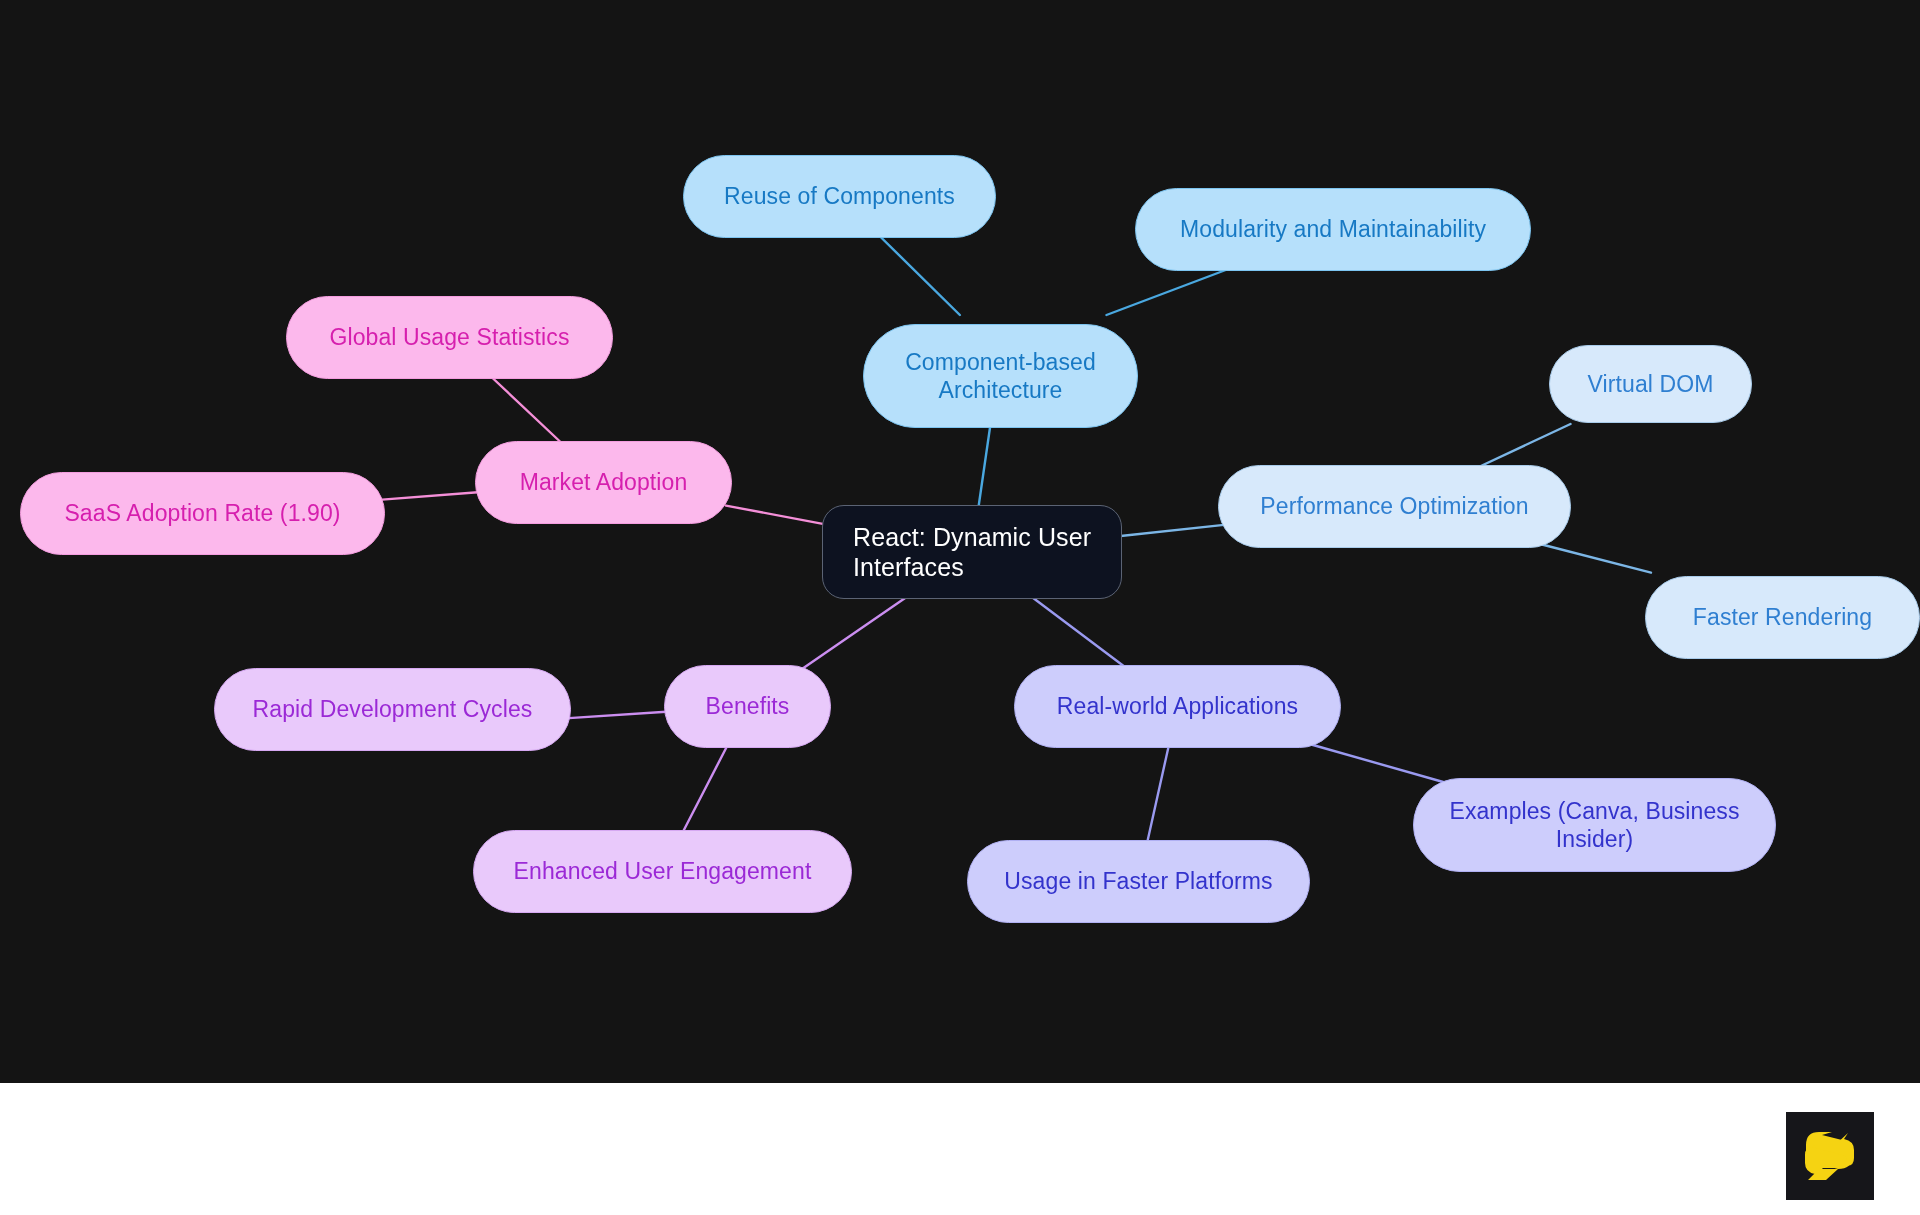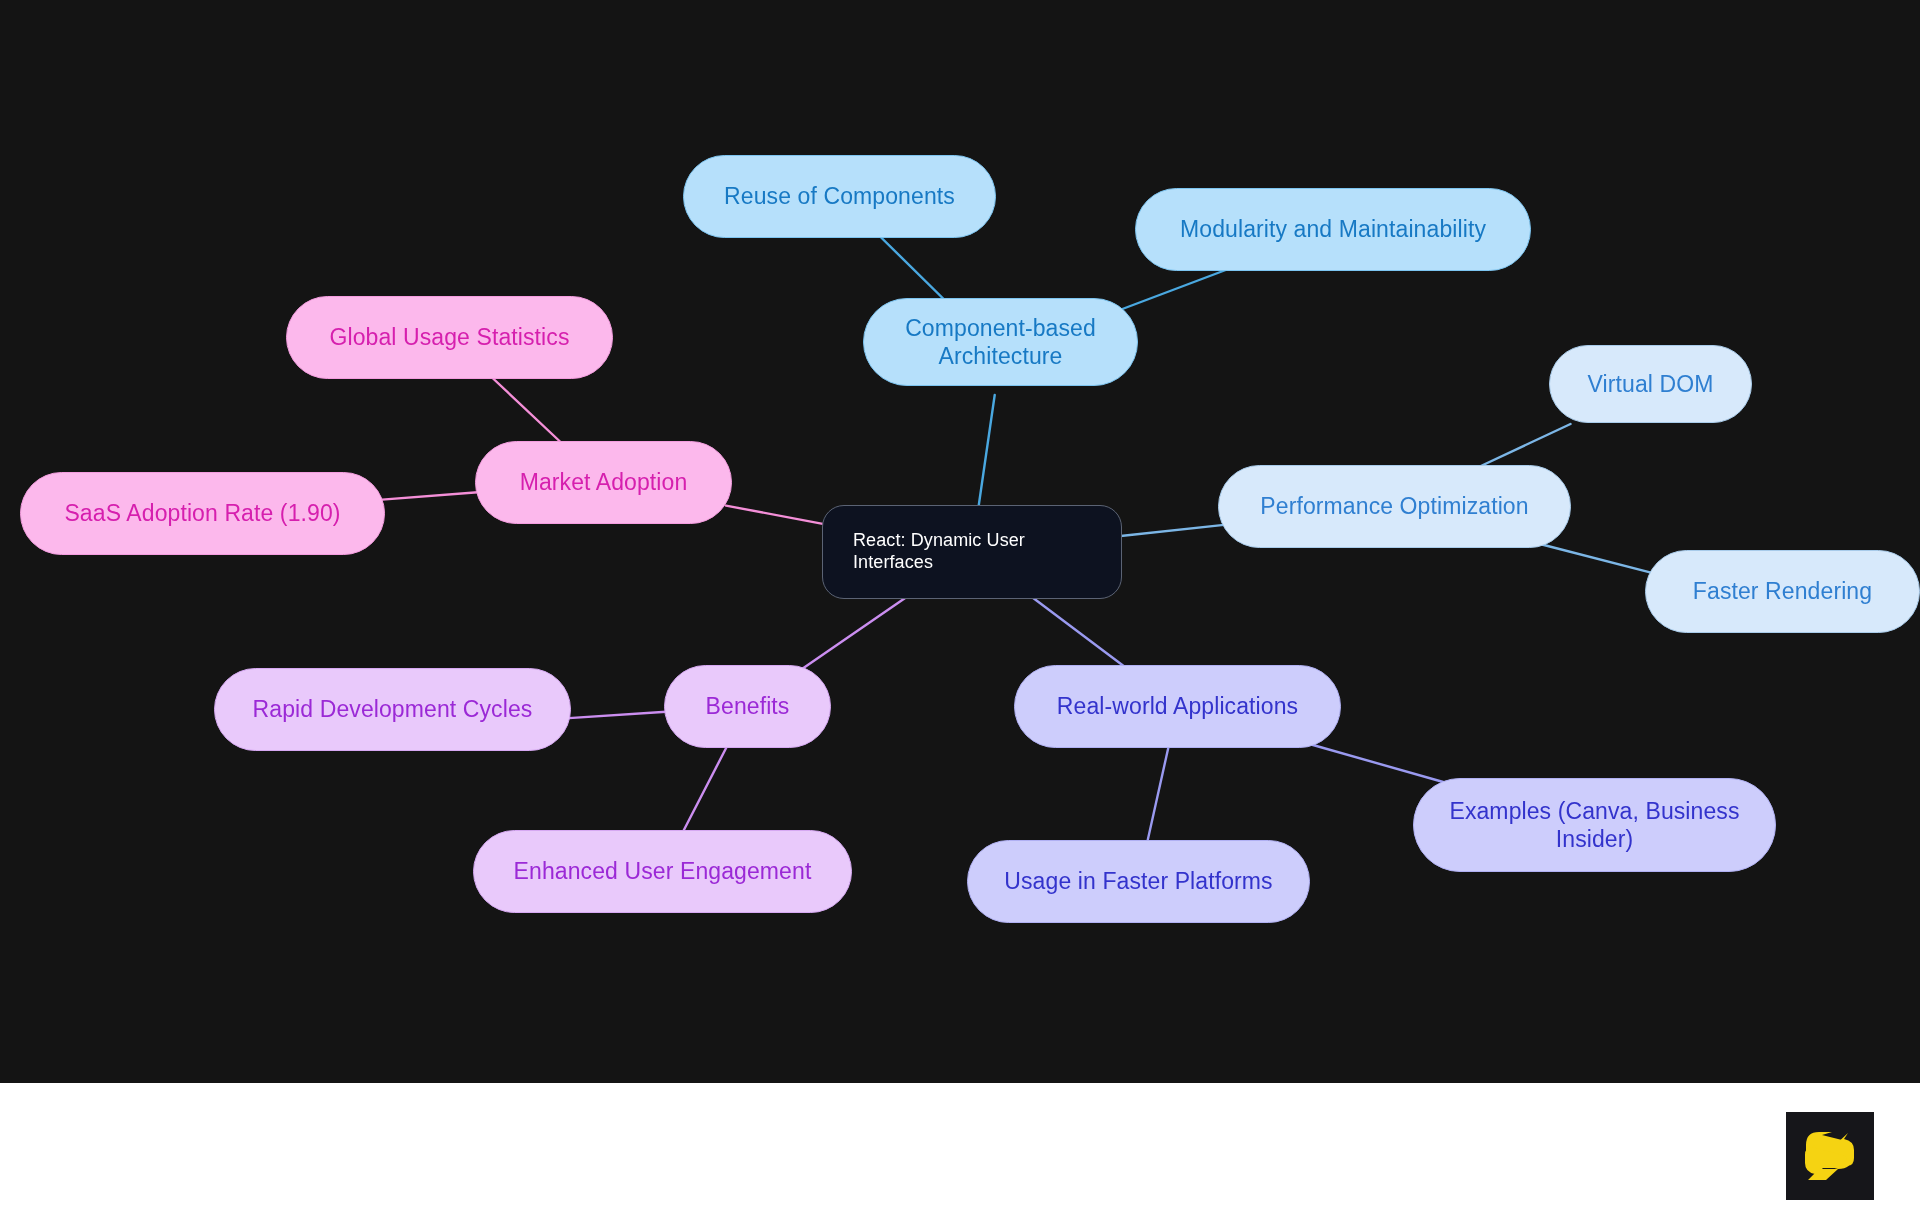--- a/index.html
+++ b/index.html
@@ -46,21 +46,21 @@
     border-radius: 999px;
     line-height: 1.22;
     letter-spacing: 0.1px;
     padding: 22px 14px;
     white-space: pre-line;
   }
   .node.root {
     background: #0d1220;
     border: 1px solid #5b6374;
     color: #ffffff;
-    font-size: 18px;
+    font-size: 25px;
     border-radius: 22px;
     text-align: left;
     justify-content: flex-start;
     padding-left: 30px;
   }
   .node.blue {
     background: #b6e0fb;
     border: 1px solid #7cc4f0;
     color: #1779c4;
     font-size: 23px;
@@ -118,26 +118,26 @@
         <line x1="481" y1="491.9700748129676" x2="379" y2="499.85536159600997" stroke="#f48fd8" stroke-width="2.4" stroke-linecap="round"></line>
         <line x1="909.5177993527508" y1="595" x2="801.9902912621359" y2="669" stroke="#cb8ef0" stroke-width="2.4" stroke-linecap="round"></line>
         <line x1="670" y1="711.5211267605633" x2="565" y2="718.3239436619718" stroke="#cb8ef0" stroke-width="2.4" stroke-linecap="round"></line>
         <line x1="728.1818181818181" y1="744" x2="681.8181818181819" y2="834" stroke="#cb8ef0" stroke-width="2.4" stroke-linecap="round"></line>
         <line x1="1029.1941747572816" y1="595" x2="1127.621359223301" y2="669" stroke="#9a9af0" stroke-width="2.4" stroke-linecap="round"></line>
         <line x1="1169.142857142857" y1="744" x2="1146.857142857143" y2="844" stroke="#9a9af0" stroke-width="2.4" stroke-linecap="round"></line>
         <line x1="1309.4620253164558" y1="744" x2="1443.1835443037976" y2="782" stroke="#9a9af0" stroke-width="2.4" stroke-linecap="round"></line>
       </svg>
     <div id="nodes">
         <div class="node root" style="left: 822px; top: 505px; width: 300px; height: 94px;"><span>React: Dynamic User Interfaces</span></div>
-        <div class="node blue" style="left: 863px; top: 298px; width: 275px; height: 88px;"><span>Component-based Architecture</span></div>
+        <div class="node blue" style="left: 863px; top: 324px; width: 275px; height: 104px;"><span>Component-based Architecture</span></div>
         <div class="node blue" style="left: 683px; top: 155px; width: 313px; height: 83px;"><span>Reuse of Components</span></div>
         <div class="node blue" style="left: 1135px; top: 188px; width: 396px; height: 83px;"><span>Modularity and Maintainability</span></div>
         <div class="node paleblue" style="left: 1218px; top: 465px; width: 353px; height: 83px;"><span>Performance Optimization</span></div>
         <div class="node paleblue" style="left: 1549px; top: 345px; width: 203px; height: 78px;"><span>Virtual DOM</span></div>
-        <div class="node paleblue" style="left: 1645px; top: 550px; width: 275px; height: 83px;"><span>Faster Rendering</span></div>
+        <div class="node paleblue" style="left: 1645px; top: 576px; width: 275px; height: 83px;"><span>Faster Rendering</span></div>
         <div class="node pink" style="left: 475px; top: 441px; width: 257px; height: 83px;"><span>Market Adoption</span></div>
         <div class="node pink" style="left: 286px; top: 296px; width: 327px; height: 83px;"><span>Global Usage Statistics</span></div>
         <div class="node pink" style="left: 20px; top: 472px; width: 365px; height: 83px;"><span>SaaS Adoption Rate (1.90)</span></div>
         <div class="node orchid" style="left: 664px; top: 665px; width: 167px; height: 83px;"><span>Benefits</span></div>
         <div class="node orchid" style="left: 214px; top: 668px; width: 357px; height: 83px;"><span>Rapid Development Cycles</span></div>
         <div class="node orchid" style="left: 473px; top: 830px; width: 379px; height: 83px;"><span>Enhanced User Engagement</span></div>
         <div class="node lavender" style="left: 1014px; top: 665px; width: 327px; height: 83px;"><span>Real-world Applications</span></div>
         <div class="node lavender" style="left: 967px; top: 840px; width: 343px; height: 83px;"><span>Usage in Faster Platforms</span></div>
         <div class="node lavender" style="left: 1413px; top: 778px; width: 363px; height: 94px;"><span>Examples (Canva, Business Insider)</span></div>
       </div>

